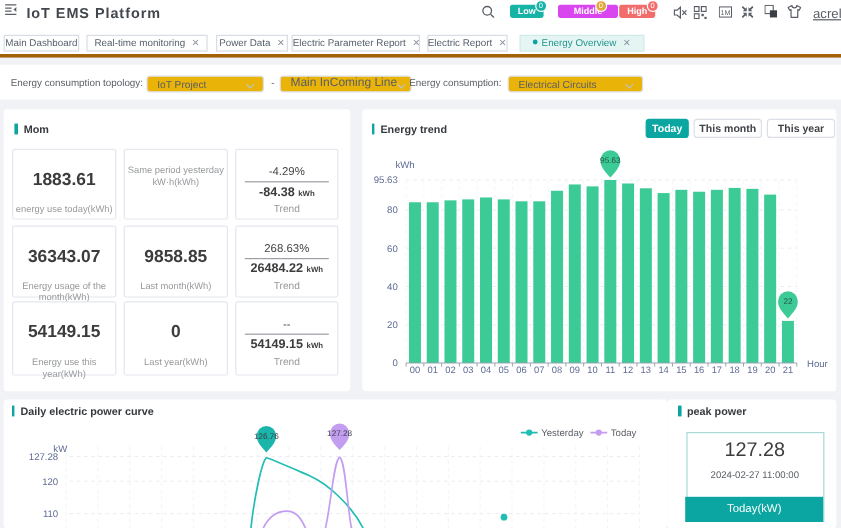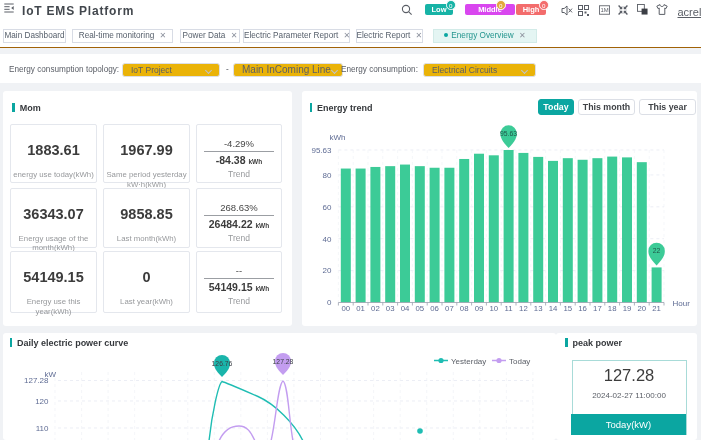--- a/index.html
+++ b/index.html
@@ -6,21 +6,21 @@
   html,body { width:701px; height:440px; overflow:hidden; font-family:"Liberation Sans", sans-serif; background:#f0f2f5; }
   .abs { position:absolute; }
   #page { position:relative; width:701px; height:440px; }
   
   #header { position:absolute; left:0; top:0; width:701px; height:24px; background:#fff; }
   #htitle { position:absolute; left:22px; top:3.5px; font-size:12px; font-weight:bold; color:#42474d; letter-spacing:0.8px;}
   .badge { position:absolute; top:3.5px; height:11px; border-radius:2px; color:#fff; font-size:7.5px; font-weight:bold; text-align:center; line-height:11px; }
   .sup { position:absolute; width:9.5px; height:9.5px; border-radius:50%; color:#fff; font-size:6.2px; text-align:center; line-height:9.5px; border:1px solid #fff; }
   #acrel { position:absolute; left:677.5px; top:5.5px; font-size:11px; color:#5a5e66;text-decoration:underline; }
   
-  #tabbar { position:absolute; left:0; top:24px; width:701px; height:24px; background:#fff; border-bottom:1px solid #a16207; }
+  #tabbar { position:absolute; left:0; top:24px; width:701px; height:24px; background:#fff; border-bottom:3px solid #a16207; }
   .tab { position:absolute; top:4.5px; height:14.5px; background:#fff; border:1px solid #d8dce5; color:#57606c; font-size:8.2px; line-height:12.5px; white-space:nowrap; text-align:center; }
   .tab .x { color:#8d929e; font-size:8px; margin-left:3px;}
   .tab.active { background:#e4f5f3; color:#23958e; border-color:#d2ebe8;}
   .tab.active .dot { display:inline-block; width:4px; height:4px; border-radius:50%; background:#0ba6a1; margin-right:3px; vertical-align:1px;}
   
   #filter { position:absolute; left:0; top:53.5px; width:701px; height:29.5px; background:#fff; }
   .flabel { position:absolute; top:11.5px; font-size:8.2px; color:#5a5e66; }
   .sel { position:absolute; top:9.5px; height:14px; border:1px solid #dcdfe6; border-radius:3px; background:#eab308; font-size:8.5px; color:#5a5e66; line-height:12px; padding-left:8px; }
   .sel .caret { position:absolute; right:8px; top:3.5px; width:5px; height:5px; border-right:1.2px solid #bfc3cb; border-bottom:1.2px solid #bfc3cb; transform:rotate(45deg); }
   
@@ -131,21 +131,20 @@
     <div class="sel" style="left:423px;width:113px;">Electrical Circuits<span class="caret"></span></div>
   </div>
 
   <div class="panel" style="left:3px;top:91px;width:289px;height:235px;"></div>
   <div class="ptitle" style="left:12.3px;top:102.5px;">Mom</div>
   <div class="card" style="left:10px;top:124px;width:87px;height:59px;">
     <div class="num">1883.61</div>
     <div class="lab">energy use today(kWh)</div>
   </div>
   <div class="card" style="left:103px;top:124px;width:87px;height:59px;">
-    <div class="num">1967.99</div>
     <div class="lab">Same period yesterday<br>kW·h(kWh)</div>
   </div>
   <div class="tcard" style="left:196px;top:124px;width:86px;height:59px;">
     <div class="pct">-4.29%</div>
     <div class="dv"></div>
     <div class="val">-84.38 <span class="un">kWh</span></div>
     <div class="trd">Trend</div>
   </div>
   <div class="card" style="left:10px;top:187.5px;width:87px;height:60px;">
     <div class="num">36343.07</div>

